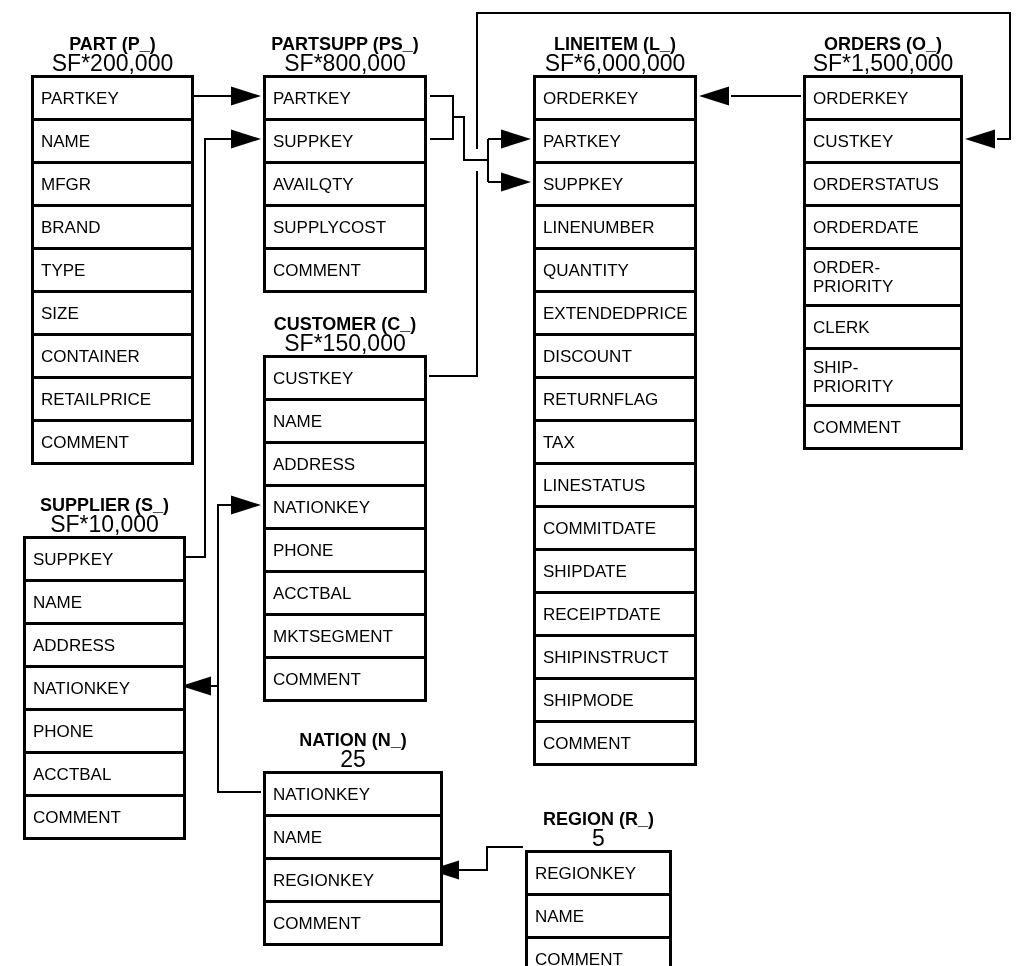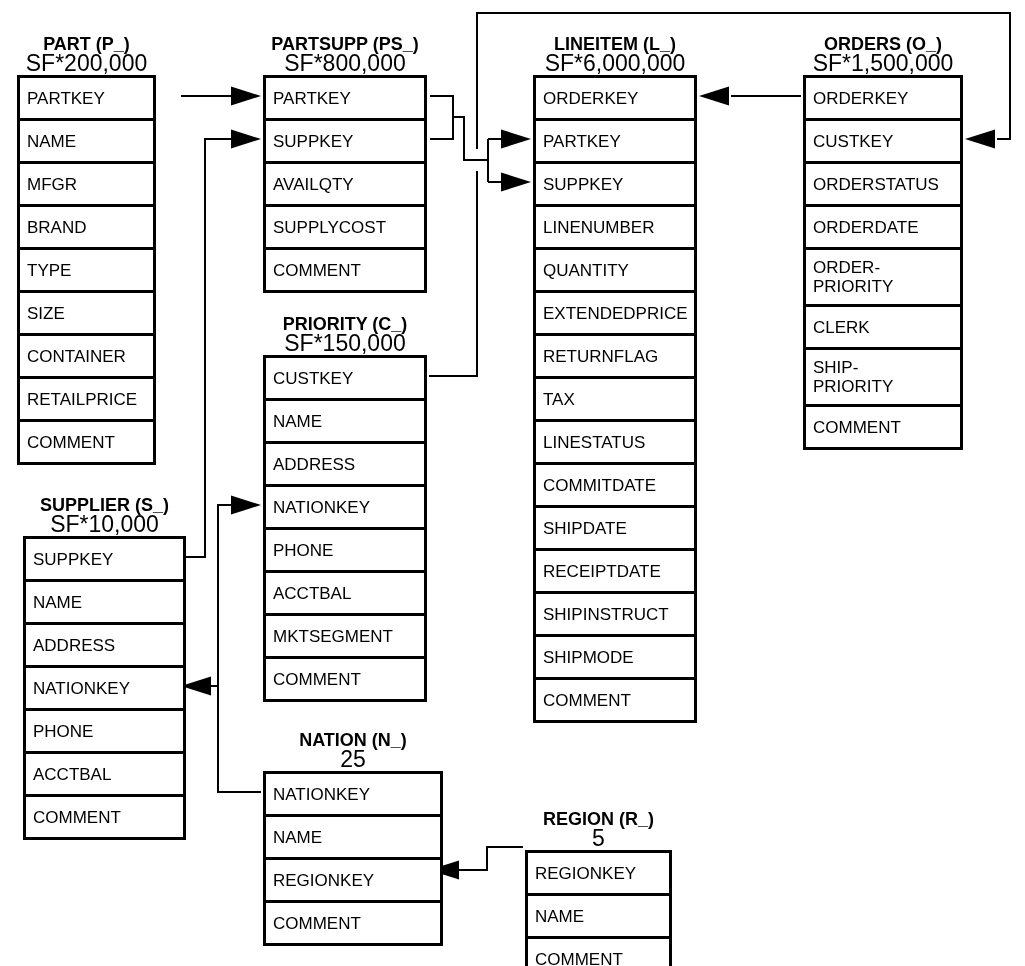--- a/index.html
+++ b/index.html
@@ -88,21 +88,21 @@
       <line x1="218" y1="686" x2="211" y2="686"></line>
       <polygon points="181,686 211,676.5 211,695.5"></polygon>
     </g>
 
     <g>
       <polyline points="523,847 487,847 487,870 459,870"></polyline>
       <polygon points="429,870 459,860.5 459,879.5"></polygon>
     </g>
   </svg>
 
-  <div class="table" style="left:17px;top:35px;width:139px;">
+  <div class="table" style="left:31px;top:35px;width:163px;">
     <div class="t-title">PART (P_)</div>
     <div class="t-card">SF*200,000</div>
     <div class="t-box">
         <div class="row"><span>PARTKEY</span></div>
         <div class="row"><span>NAME</span></div>
         <div class="row"><span>MFGR</span></div>
         <div class="row"><span>BRAND</span></div>
         <div class="row"><span>TYPE</span></div>
         <div class="row"><span>SIZE</span></div>
         <div class="row"><span>CONTAINER</span></div>
@@ -126,20 +126,21 @@
   <div class="table" style="left:533px;top:35px;width:164px;">
     <div class="t-title">LINEITEM (L_)</div>
     <div class="t-card">SF*6,000,000</div>
     <div class="t-box">
         <div class="row"><span>ORDERKEY</span></div>
         <div class="row"><span>PARTKEY</span></div>
         <div class="row"><span>SUPPKEY</span></div>
         <div class="row"><span>LINENUMBER</span></div>
         <div class="row"><span>QUANTITY</span></div>
         <div class="row"><span>EXTENDEDPRICE</span></div>
+        <div class="row"><span>DISCOUNT</span></div>
         <div class="row"><span>RETURNFLAG</span></div>
         <div class="row"><span>TAX</span></div>
         <div class="row"><span>LINESTATUS</span></div>
         <div class="row"><span>COMMITDATE</span></div>
         <div class="row"><span>SHIPDATE</span></div>
         <div class="row"><span>RECEIPTDATE</span></div>
         <div class="row"><span>SHIPINSTRUCT</span></div>
         <div class="row"><span>SHIPMODE</span></div>
         <div class="row"><span>COMMENT</span></div>
       </div>
@@ -170,21 +171,21 @@
         <div class="row"><span>NAME</span></div>
         <div class="row"><span>ADDRESS</span></div>
         <div class="row"><span>NATIONKEY</span></div>
         <div class="row"><span>PHONE</span></div>
         <div class="row"><span>ACCTBAL</span></div>
         <div class="row"><span>COMMENT</span></div>
       </div>
   </div>
 
   <div class="table" style="left:263px;top:315px;width:164px;">
-    <div class="t-title">PRIORITY (C_)</div>
+    <div class="t-title">CUSTOMER (C_)</div>
     <div class="t-card">SF*150,000</div>
     <div class="t-box">
         <div class="row"><span>CUSTKEY</span></div>
         <div class="row"><span>NAME</span></div>
         <div class="row"><span>ADDRESS</span></div>
         <div class="row"><span>NATIONKEY</span></div>
         <div class="row"><span>PHONE</span></div>
         <div class="row"><span>ACCTBAL</span></div>
         <div class="row"><span>MKTSEGMENT</span></div>
         <div class="row"><span>COMMENT</span></div>

